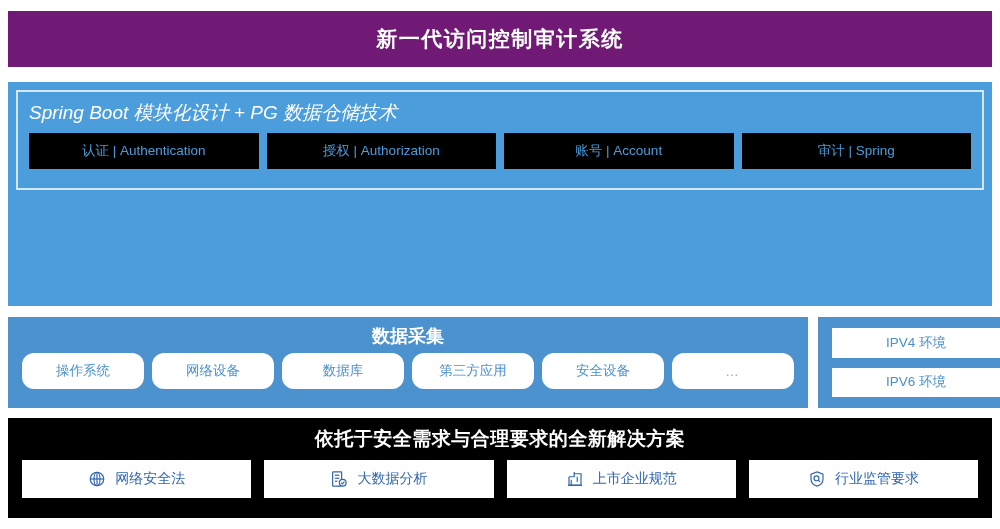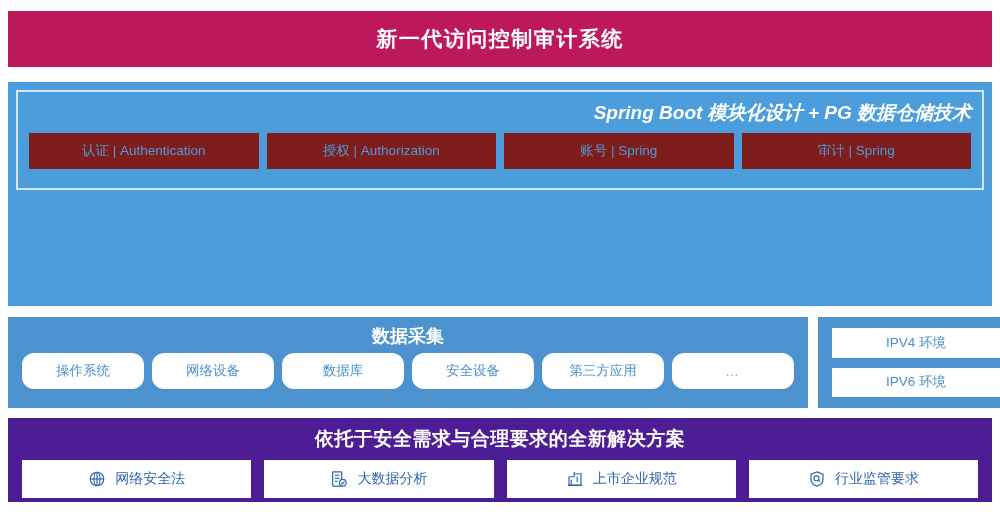--- a/index.html
+++ b/index.html
@@ -22,21 +22,21 @@
     box-sizing: border-box;
   }
 
   
   .header-bar {
     position: absolute;
     left: 8px;
     top: 11px;
     width: 984px;
     height: 56px;
-    background: #be185d;
+    background: #701a75;
     display: flex;
     align-items: center;
     justify-content: center;
   }
   .header-title {
     color: #ffffff;
     font-size: 21px;
     font-weight: bold;
     letter-spacing: 1.5px;
   }
@@ -66,60 +66,60 @@
     left: 818px;
     top: 317px;
     width: 196px;
     height: 91px;
     background: #4b92cf;
   }
   .panel-bottom {
     left: 8px;
     top: 418px;
     width: 984px;
-    height: 84px;
-    background: #4c1d95;
+    height: 100px;
+    background: #000000;
   }
 
   
   .group {
     border: 2px solid #d4e7f6;
     box-sizing: border-box;
     padding: 7px 11px 11px 11px;
   }
   .group-spring {
     height: 100px;
     margin-bottom: 7px;
   }
   .group-analysis {
     height: 100px;
   }
 
   .group-title {
-    text-align: right;
+    text-align: left;
     color: #ffffff;
     font-size: 18px;
-    font-weight: bold;
+    font-weight: normal;
     line-height: 28px;
     height: 28px;
   }
   .group-title.italic {
     font-style: italic;
     font-size: 19px;
   }
 
   .chip-row {
     display: flex;
     gap: 8px;
     margin-top: 6px;
   }
   .chip {
     flex: 1 1 0;
     height: 36px;
-    background: #7f1d1d;
+    background: #000000;
     color: #4b9ddb;
     font-size: 13.5px;
     display: flex;
     align-items: center;
     justify-content: center;
     box-sizing: border-box;
     white-space: nowrap;
   }
 
   
@@ -233,21 +233,21 @@
     <div class="group group-spring">
       <div class="group-title italic">Spring Boot 模块化设计 + PG 数据仓储技术</div>
       <div class="chip-row">
         <div class="chip">
           <span>认证 | Authentication</span>
         </div>
         <div class="chip">
           <span>授权 | Authorization</span>
         </div>
         <div class="chip">
-          <span>账号 | Spring</span>
+          <span>账号 | Account</span>
         </div>
         <div class="chip">
           <span>审计 | Spring</span>
         </div>
       </div>
     </div>
 
 
   </div>
 
@@ -257,24 +257,24 @@
       <div class="collect-chip">
         <span>操作系统</span>
       </div>
       <div class="collect-chip">
         <span>网络设备</span>
       </div>
       <div class="collect-chip">
         <span>数据库</span>
       </div>
       <div class="collect-chip">
+        <span>第三方应用</span>
+      </div>
+      <div class="collect-chip">
         <span>安全设备</span>
-      </div>
-      <div class="collect-chip">
-        <span>第三方应用</span>
       </div>
       <div class="collect-chip ellipsis">
         <span>…</span>
       </div>
     </div>
   </div>
 
   <div class="panel panel-env">
     <div class="env-inner">
       <div class="env-chip">

